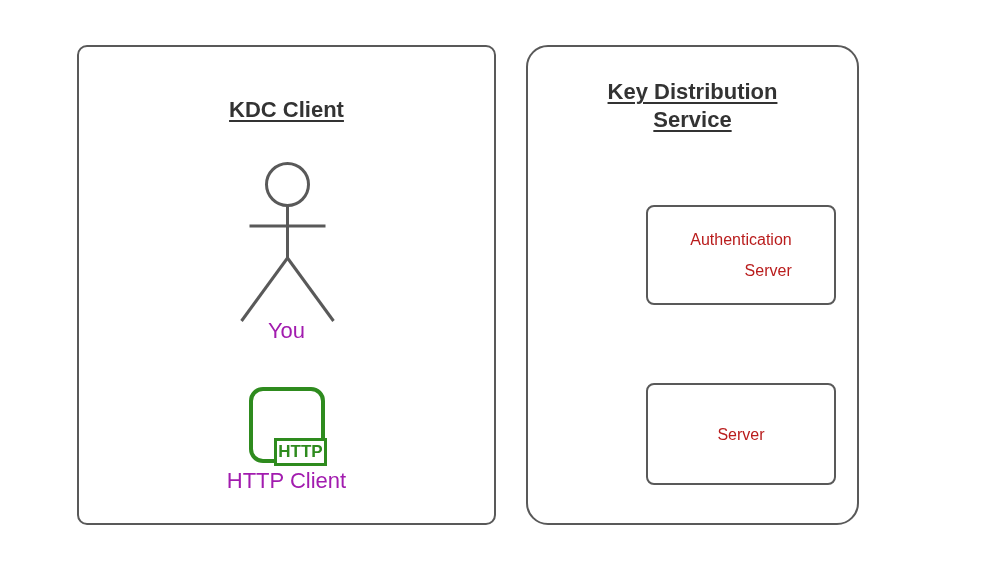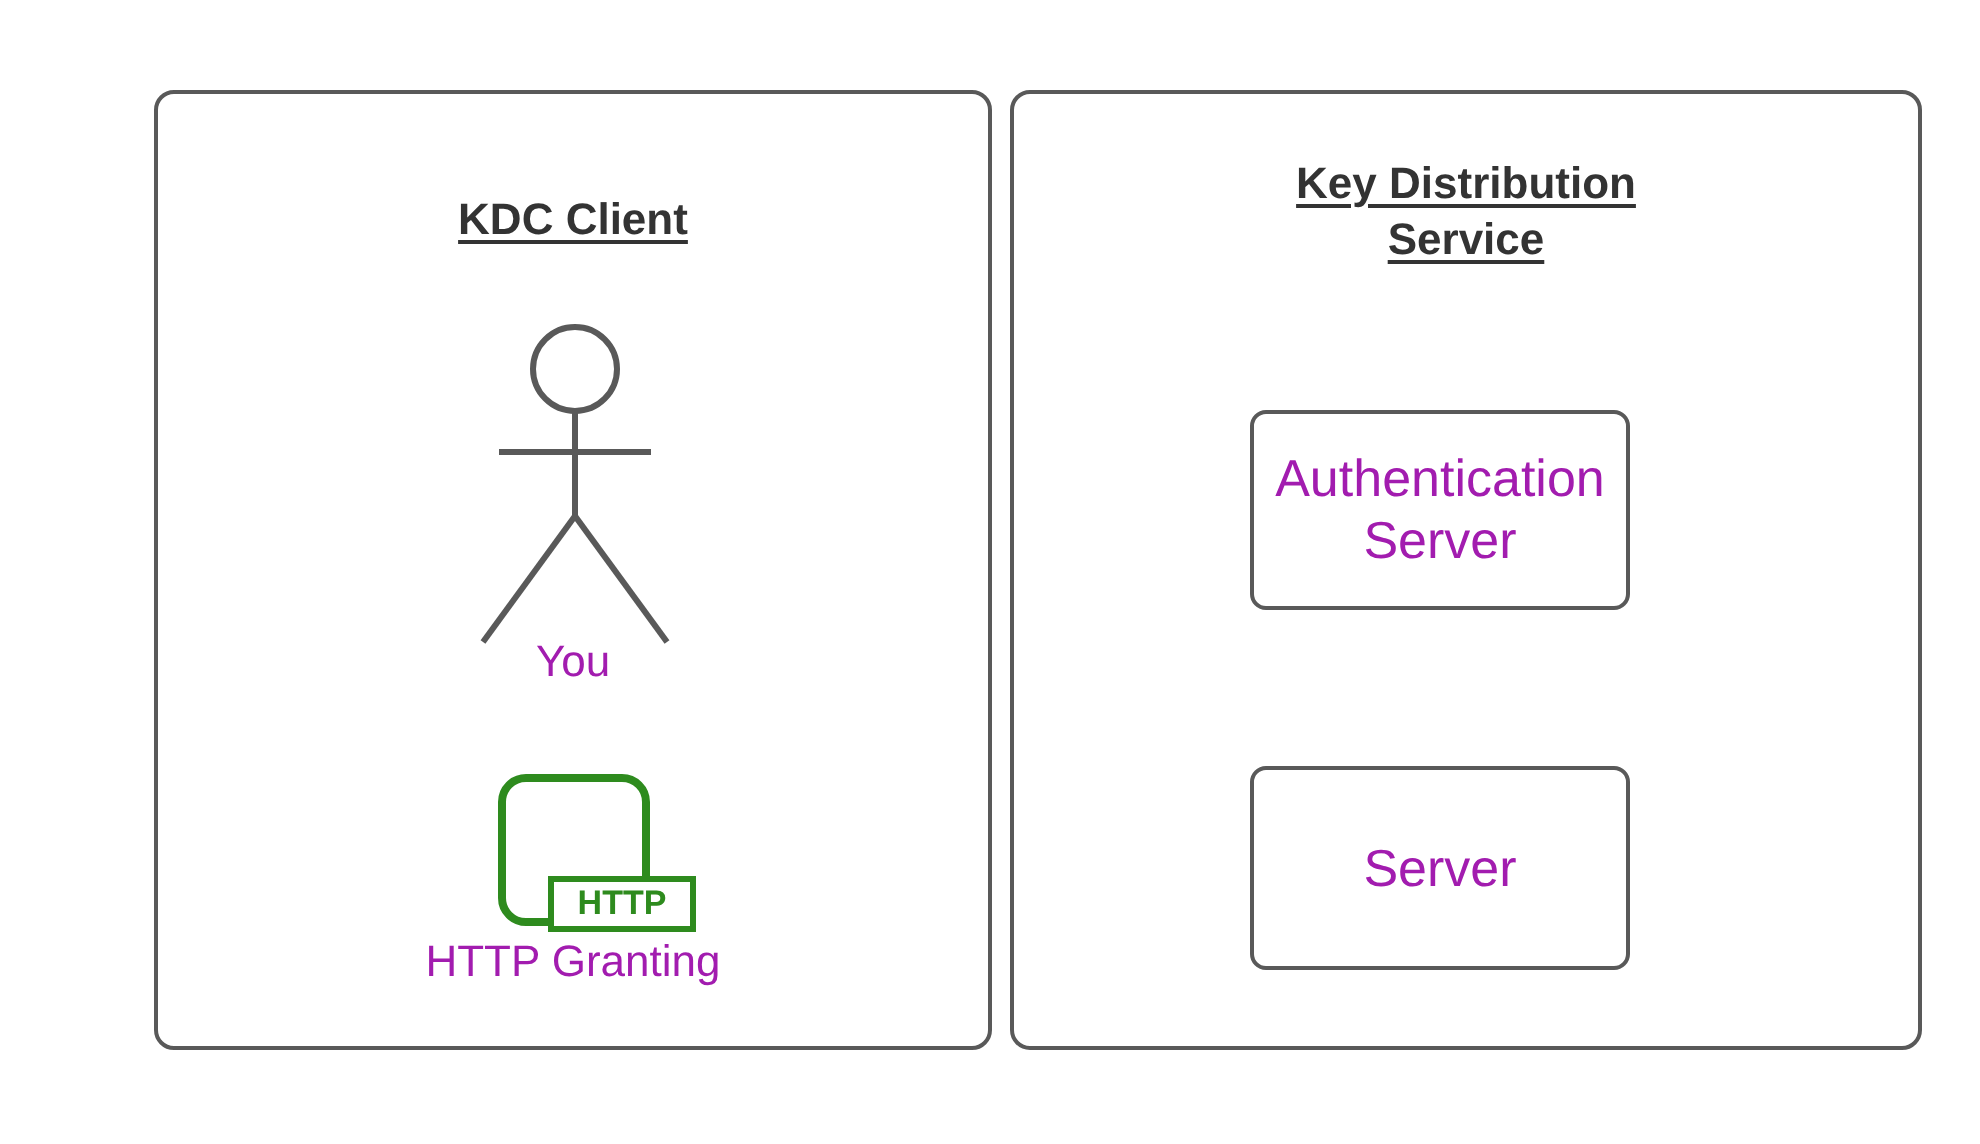--- a/index.html
+++ b/index.html
@@ -14,21 +14,21 @@
 
   .panel {
     position: absolute;
     top: 45px;
     height: 480px;
     border: 2px solid #595959;
     border-radius: 10px;
     background: #ffffff;
   }
   .panel-left  { left: 77px;  width: 419px; }
-  .panel-right { left: 505px; width: 456px; }
+  .panel-right { left: 526px; width: 333px; border-radius: 22px; }
 
   .panel-title {
     position: absolute;
     left: 0; width: 100%;
     text-align: center;
     font-size: 22px;
     font-weight: bold;
     line-height: 28px;
     color: #333333;
   }
@@ -65,21 +65,21 @@
     left: 170px; top: 340px;
     width: 76px; height: 76px;
     border: 4px solid #2E8B1E;
     border-radius: 14px;
     background: #ffffff;
     z-index: 1;
   }
   .http-badge {
     position: absolute;
     left: 195px; top: 391px;
-    width: 74px; height: 28px;
+    width: 53px; height: 28px;
     border: 3px solid #2E8B1E;
     background: #ffffff;
     z-index: 2;
     display: flex;
     align-items: center;
     justify-content: center;
     font-size: 17px;
     font-weight: bold;
     color: #2E8B1E;
     letter-spacing: 0px;
@@ -91,23 +91,24 @@
     width: 190px;
     border: 2px solid #595959;
     border-radius: 8px;
     background: #ffffff;
     display: flex;
     align-items: center;
     justify-content: center;
     text-align: center;
   }
   .server-box .box-text {
-    font-size: 26px;
+    font-size: 16px;
     line-height: 31px;
-    color: #a21caf;
+    color: #b91c1c;
+    text-align: right;
   }
   .server-box .bline { display: block; }
   .box-auth   { top: 158px; height: 100px; }
   .box-ticket { top: 336px; height: 102px; }
 </style>
 </head>
 <body>
 
 <div class="canvas">
 
@@ -124,21 +125,21 @@
       <line x1="60.5" y1="98" x2="106.5" y2="161" stroke="#595959" stroke-width="3"></line>
     </svg>
 
     <div class="plain-label actor-label">You</div>
 
     <div class="http-icon-square"></div>
     <div class="http-badge">
       <span>HTTP</span>
     </div>
 
-    <div class="plain-label service-label">HTTP Granting</div>
+    <div class="plain-label service-label">HTTP Client</div>
   </div>
 
   <div class="panel panel-right">
     <div class="panel-title">
       <span class="tline">Key Distribution</span>
       <span class="tline">Service</span>
     </div>
 
     <div class="server-box box-auth">
       <div class="box-text">

